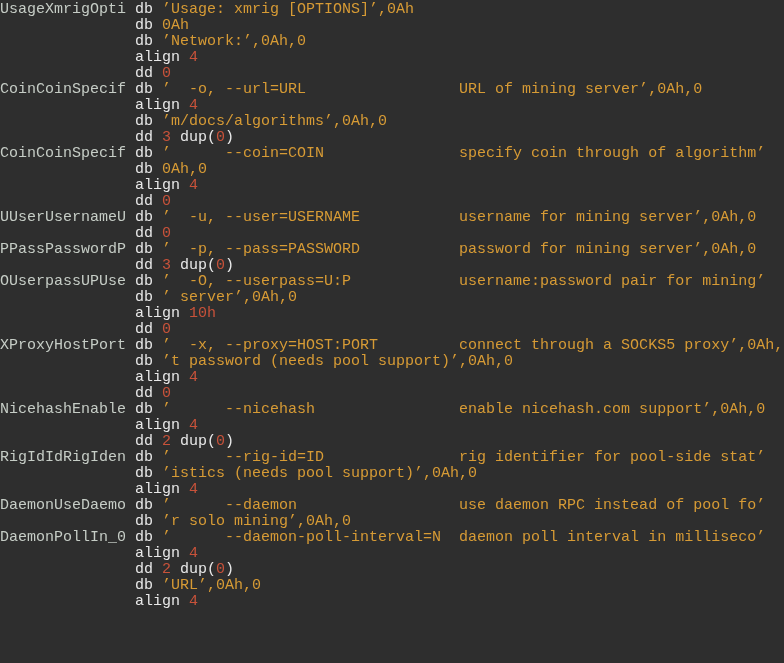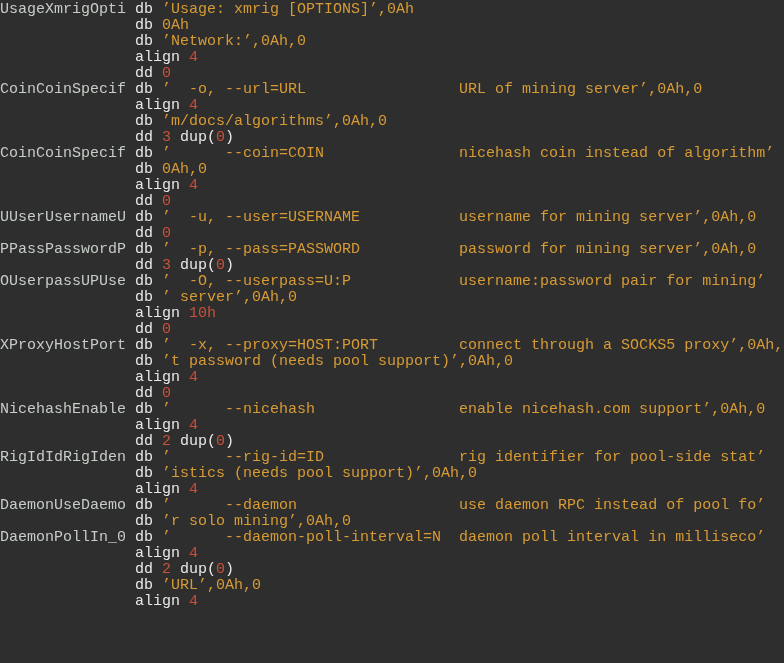--- a/index.html
+++ b/index.html
@@ -32,21 +32,21 @@
 <div class="screen" id="screen">
     <div class="line"><span class="tok-n">UsageXmrigOpti</span><span class="tok-m"> db </span><span class="tok-s">’Usage: xmrig [OPTIONS]’,0Ah</span></div>
     <div class="line"><span class="tok-m">               db </span><span class="tok-s">0Ah</span></div>
     <div class="line"><span class="tok-m">               db </span><span class="tok-s">’Network:’,0Ah,0</span></div>
     <div class="line"><span class="tok-m">               align </span><span class="tok-r">4</span></div>
     <div class="line"><span class="tok-m">               dd </span><span class="tok-r">0</span></div>
     <div class="line"><span class="tok-n">CoinCoinSpecif</span><span class="tok-m"> db </span><span class="tok-s">’  -o, --url=URL                 URL of mining server’,0Ah,0</span></div>
     <div class="line"><span class="tok-m">               align </span><span class="tok-r">4</span></div>
     <div class="line"><span class="tok-m">               db </span><span class="tok-s">’m/docs/algorithms’,0Ah,0</span></div>
     <div class="line"><span class="tok-m">               dd </span><span class="tok-r">3</span><span class="tok-m"> dup(</span><span class="tok-r">0</span><span class="tok-m">)</span></div>
-    <div class="line"><span class="tok-n">CoinCoinSpecif</span><span class="tok-m"> db </span><span class="tok-s">’      --coin=COIN               nicehash coin instead of algorithm’</span></div>
+    <div class="line"><span class="tok-n">CoinCoinSpecif</span><span class="tok-m"> db </span><span class="tok-s">’      --coin=COIN               specify coin through of algorithm’</span></div>
     <div class="line"><span class="tok-m">               db </span><span class="tok-s">0Ah,0</span></div>
     <div class="line"><span class="tok-m">               align </span><span class="tok-r">4</span></div>
     <div class="line"><span class="tok-m">               dd </span><span class="tok-r">0</span></div>
     <div class="line"><span class="tok-n">UUserUsernameU</span><span class="tok-m"> db </span><span class="tok-s">’  -u, --user=USERNAME           username for mining server’,0Ah,0</span></div>
     <div class="line"><span class="tok-m">               dd </span><span class="tok-r">0</span></div>
     <div class="line"><span class="tok-n">PPassPasswordP</span><span class="tok-m"> db </span><span class="tok-s">’  -p, --pass=PASSWORD           password for mining server’,0Ah,0</span></div>
     <div class="line"><span class="tok-m">               dd </span><span class="tok-r">3</span><span class="tok-m"> dup(</span><span class="tok-r">0</span><span class="tok-m">)</span></div>
     <div class="line"><span class="tok-n">OUserpassUPUse</span><span class="tok-m"> db </span><span class="tok-s">’  -O, --userpass=U:P            username:password pair for mining’</span></div>
     <div class="line"><span class="tok-m">               db </span><span class="tok-s">’ server’,0Ah,0</span></div>
     <div class="line"><span class="tok-m">               align </span><span class="tok-r">10h</span></div>

